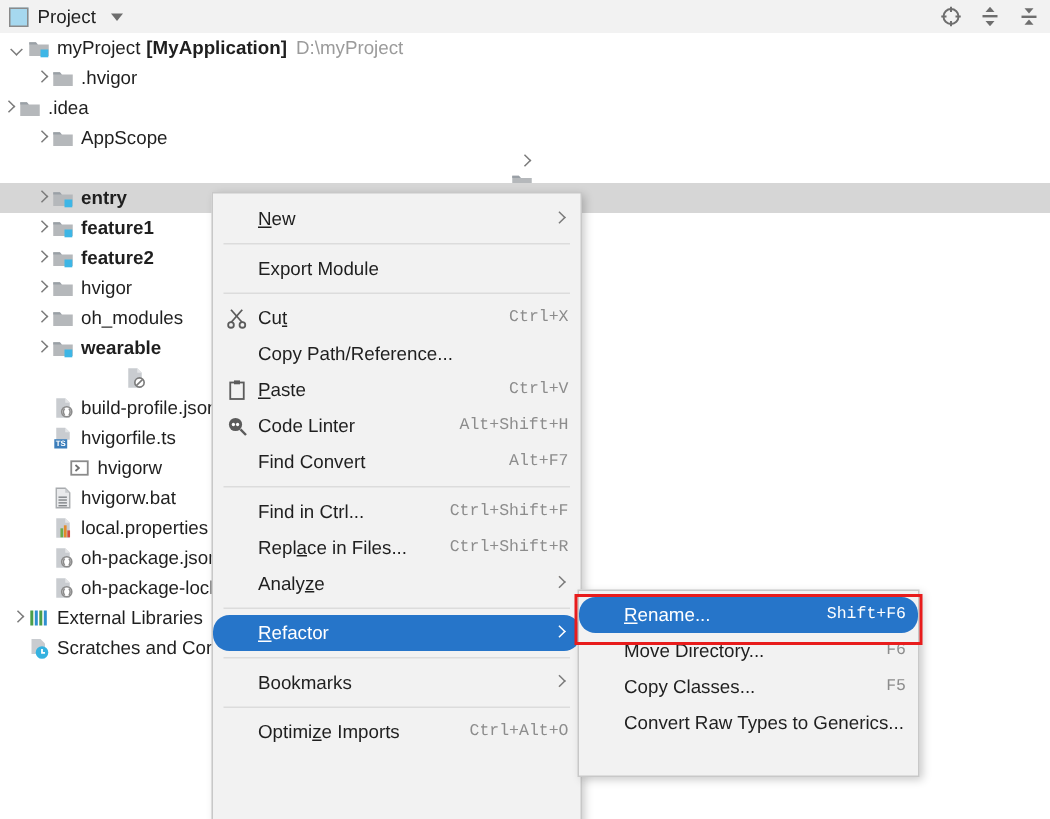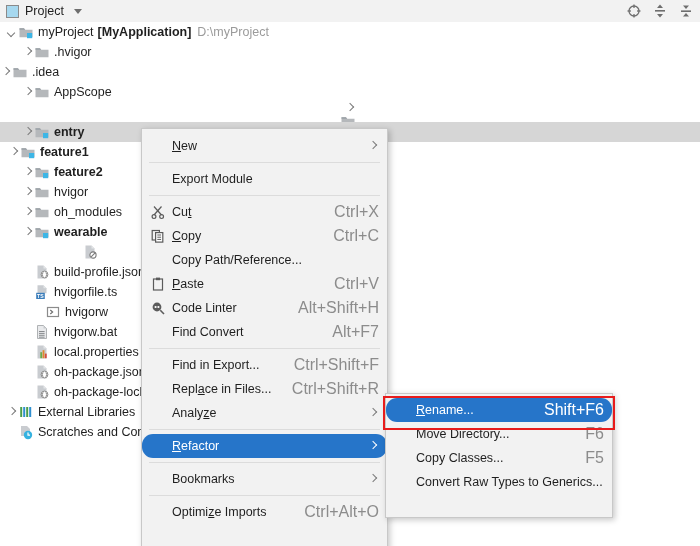--- a/index.html
+++ b/index.html
@@ -137,21 +137,21 @@
     align-items: center;
     padding: 0 8px 0 8px;
     box-sizing: border-box;
     font-size: 12.5px;
     color: #1f1f1f;
   }
   .mi.hl { background: #2675c9; color: #ffffff; border-radius: 11px; }
   .mi .mico { width: 16px; height: 16px; margin-right: 6px; flex: none; display: block; }
   .mi .mtext { flex: 1 1 auto; }
   .mi .mtext u { text-decoration: underline; }
-  .mi .mkey { color: #8c8c8c; font-size: 16px; margin-left: 14px; }
+  .mi .mkey { color: #8c8c8c; font-size: 11px; margin-left: 14px; font-family: Liberation Mono, monospace; }
   .mi.hl .mkey { color: #ffffff; }
   .mi .marrow {
     width: 10px; height: 10px;
     margin-left: 10px;
     position: relative;
     flex: none;
   }
   .mi .marrow::before {
     content: "";
     position: absolute;
@@ -260,21 +260,21 @@
       </div>
       <div class="row sel" style="padding-left: 22px;">
         <span class="arrow closed"></span>
         <span class="ico"><svg width="16" height="16" viewBox="0 0 16 16">
             <path d="M1.5 4.2 h4.4 l1.3 1.5 h7.3 v7.6 h-13 z" fill="#b5b8bb"></path>
             <path d="M1.5 4.2 h4.4 l1.3 1.5 h-5.7 z" fill="#9aa0a6"></path>
             <rect x="9" y="9" width="5.2" height="5.2" fill="#3db6e6"></rect>
           </svg></span>
         <span class="lbl bold">entry</span>
       </div>
-      <div class="row" style="padding-left: 8px;">
+      <div class="row" style="padding-left: 22px;">
         <span class="arrow closed"></span>
         <span class="ico"><svg width="16" height="16" viewBox="0 0 16 16">
             <path d="M1.5 4.2 h4.4 l1.3 1.5 h7.3 v7.6 h-13 z" fill="#b5b8bb"></path>
             <path d="M1.5 4.2 h4.4 l1.3 1.5 h-5.7 z" fill="#9aa0a6"></path>
             <rect x="9" y="9" width="5.2" height="5.2" fill="#3db6e6"></rect>
           </svg></span>
         <span class="lbl bold">feature1</span>
       </div>
       <div class="row" style="padding-left: 22px;">
         <span class="arrow closed"></span>
@@ -428,31 +428,20 @@
         <span class="mico"><svg width="16" height="16" viewBox="0 0 16 16">
             <line x1="4" y1="2.5" x2="11.5" y2="11" fill="none" stroke="#5b5b5b" stroke-width="1.2"></line>
             <line x1="11.5" y1="2.5" x2="4" y2="11" fill="none" stroke="#5b5b5b" stroke-width="1.2"></line>
             <circle cx="4" cy="12.6" r="1.9" fill="none" stroke="#5b5b5b" stroke-width="1.2"></circle>
             <circle cx="11.6" cy="12.6" r="1.9" fill="none" stroke="#5b5b5b" stroke-width="1.2"></circle>
           </svg></span>
         <span class="mtext">Cu<u>t</u></span>
         <span class="mkey">Ctrl+X</span>
       </div>
       <div class="mi">
-        <span class="mico"><svg width="16" height="16" viewBox="0 0 16 16">
-            <rect x="2.2" y="2.5" width="7.2" height="9.5" fill="none" stroke="#5b5b5b" stroke-width="1.2"></rect>
-            <rect x="5.6" y="4.6" width="7.2" height="9.5" fill="#ffffff" stroke="#5b5b5b" stroke-width="1.2"></rect>
-            <line x1="7.3" y1="7" x2="11.1" y2="7" stroke="#5b5b5b" stroke-width="1"></line>
-            <line x1="7.3" y1="9.2" x2="11.1" y2="9.2" stroke="#5b5b5b" stroke-width="1"></line>
-            <line x1="7.3" y1="11.4" x2="11.1" y2="11.4" stroke="#5b5b5b" stroke-width="1"></line>
-          </svg></span>
-        <span class="mtext"><u>C</u>opy</span>
-        <span class="mkey">Ctrl+C</span>
-      </div>
-      <div class="mi">
         <span class="mico"></span>
         <span class="mtext">Copy Path/Reference...</span>
       </div>
       <div class="mi">
         <span class="mico"><svg width="16" height="16" viewBox="0 0 16 16">
             <rect x="3.5" y="3" width="9" height="11" fill="none" stroke="#5b5b5b" stroke-width="1.2"></rect>
             <rect x="6" y="1.6" width="4" height="2.6" fill="#5b5b5b"></rect>
           </svg></span>
         <span class="mtext"><u>P</u>aste</span>
         <span class="mkey">Ctrl+V</span>
@@ -468,21 +457,21 @@
         <span class="mkey">Alt+Shift+H</span>
       </div>
       <div class="mi">
         <span class="mico"></span>
         <span class="mtext">Find Convert</span>
         <span class="mkey">Alt+F7</span>
       </div>
       <div class="sep"></div>
       <div class="mi">
         <span class="mico"></span>
-        <span class="mtext">Find in Export...</span>
+        <span class="mtext">Find in Ctrl...</span>
         <span class="mkey">Ctrl+Shift+F</span>
       </div>
       <div class="mi">
         <span class="mico"></span>
         <span class="mtext">Repl<u>a</u>ce in Files...</span>
         <span class="mkey">Ctrl+Shift+R</span>
       </div>
       <div class="mi">
         <span class="mico"></span>
         <span class="mtext">Analy<u>z</u>e</span>

